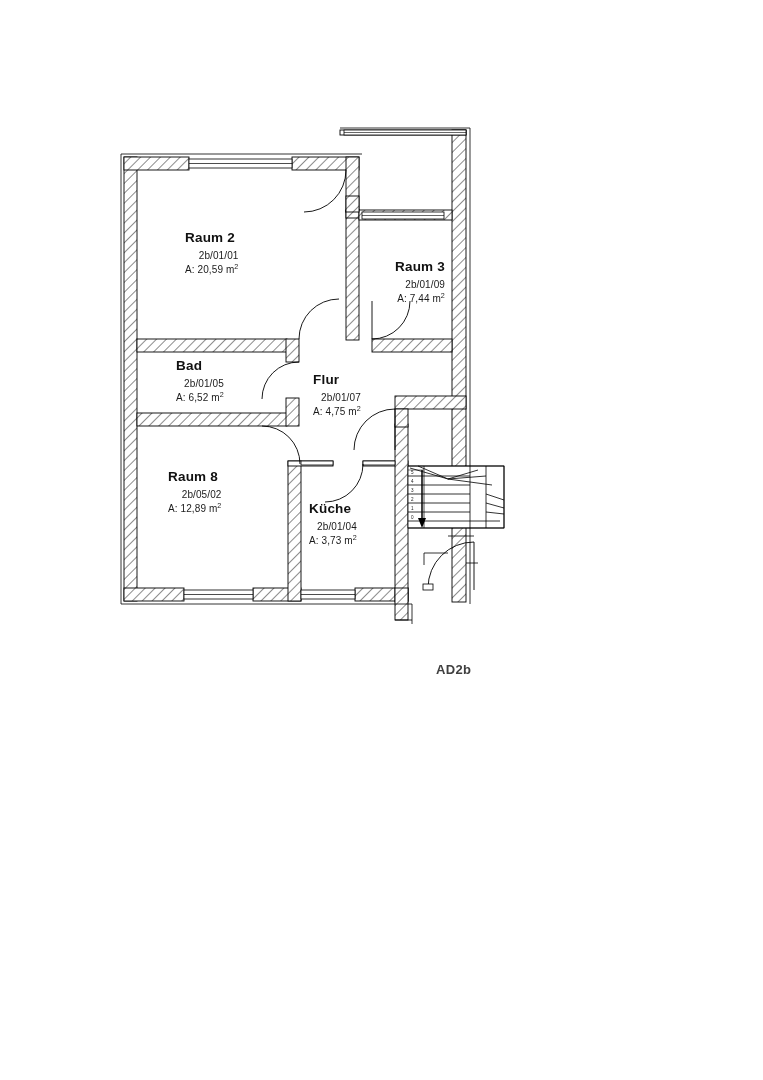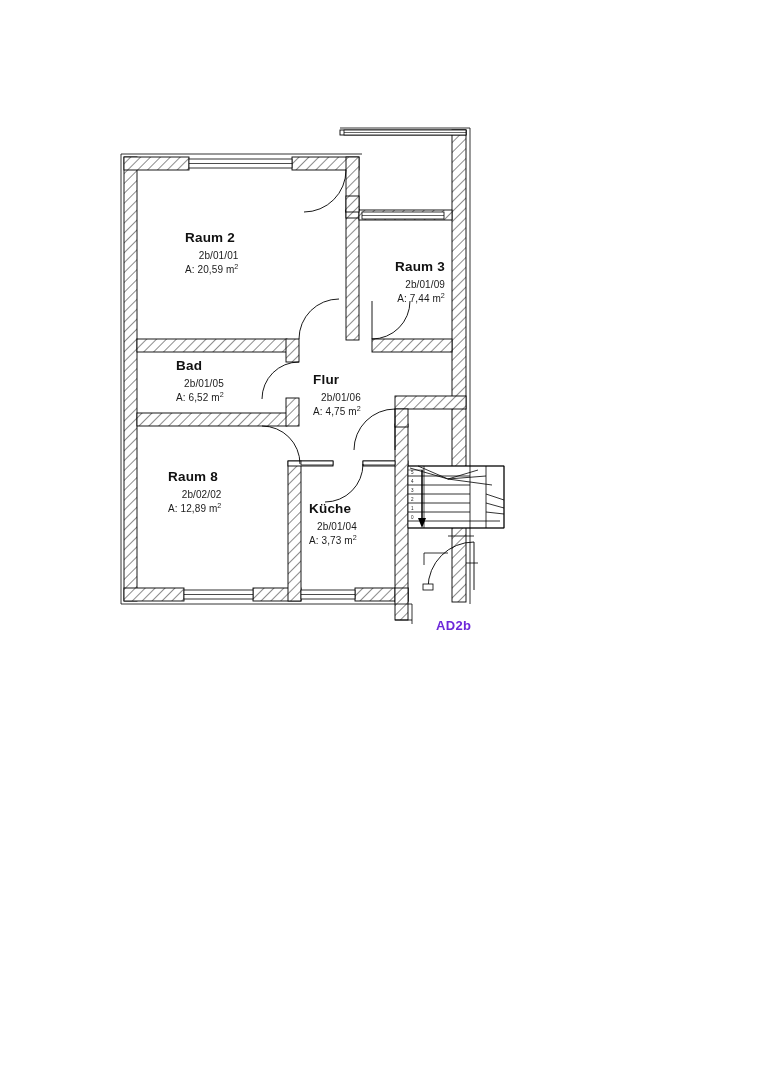--- a/index.html
+++ b/index.html
@@ -20,21 +20,21 @@
     font-size:13.5px;font-weight:bold;letter-spacing:0.2px;
     color:#111;line-height:1.25;white-space:nowrap;
   }
   .room-code,.room-area{
     font-size:10px;font-weight:normal;letter-spacing:0.1px;
     color:#1a1a1a;line-height:1.45;white-space:nowrap;text-align:right;
   }
   .room-code{margin-top:2px;}
   .unit-tag{
     position:absolute;font-size:13px;font-weight:bold;
-    color:#6d28d9;white-space:nowrap;letter-spacing:0.3px;
+    color:#404040;white-space:nowrap;letter-spacing:0.3px;margin-top:44px;
   }
   .stair-num{
     position:absolute;font-size:4.6px;font-weight:normal;
     color:#222;white-space:nowrap;line-height:1;
   }
   sup.m2{font-size:0.72em;vertical-align:super;line-height:0;}
 </style>
 </head>
 <body>
 
@@ -223,27 +223,27 @@
   </div>
 
   <div class="room-label" style="left:176px;top:358px;">
     <div class="room-name">Bad</div>
     <div class="room-code">2b/01/05</div>
     <div class="room-area"><span>A: 6,52 m</span><sup class="m2">2</sup></div>
   </div>
 
   <div class="room-label" style="left:313px;top:372px;">
     <div class="room-name">Flur</div>
-    <div class="room-code">2b/01/06</div>
+    <div class="room-code">2b/01/07</div>
     <div class="room-area"><span>A: 4,75 m</span><sup class="m2">2</sup></div>
   </div>
 
   <div class="room-label" style="left:168px;top:469px;">
     <div class="room-name">Raum 8</div>
-    <div class="room-code">2b/02/02</div>
+    <div class="room-code">2b/05/02</div>
     <div class="room-area"><span>A: 12,89 m</span><sup class="m2">2</sup></div>
   </div>
 
   <div class="room-label" style="left:309px;top:501px;">
     <div class="room-name">Küche</div>
     <div class="room-code">2b/01/04</div>
     <div class="room-area"><span>A: 3,73 m</span><sup class="m2">2</sup></div>
   </div>
 
   <div class="unit-tag" style="left:436px;top:618px;">AD2b</div>

